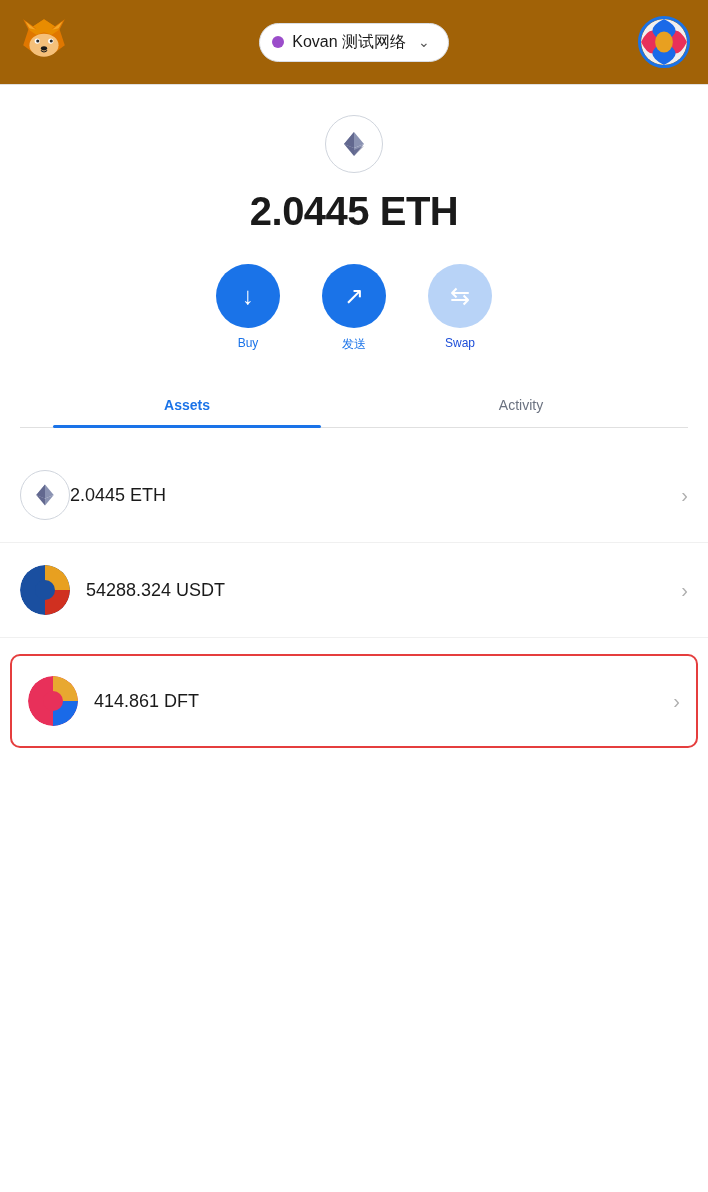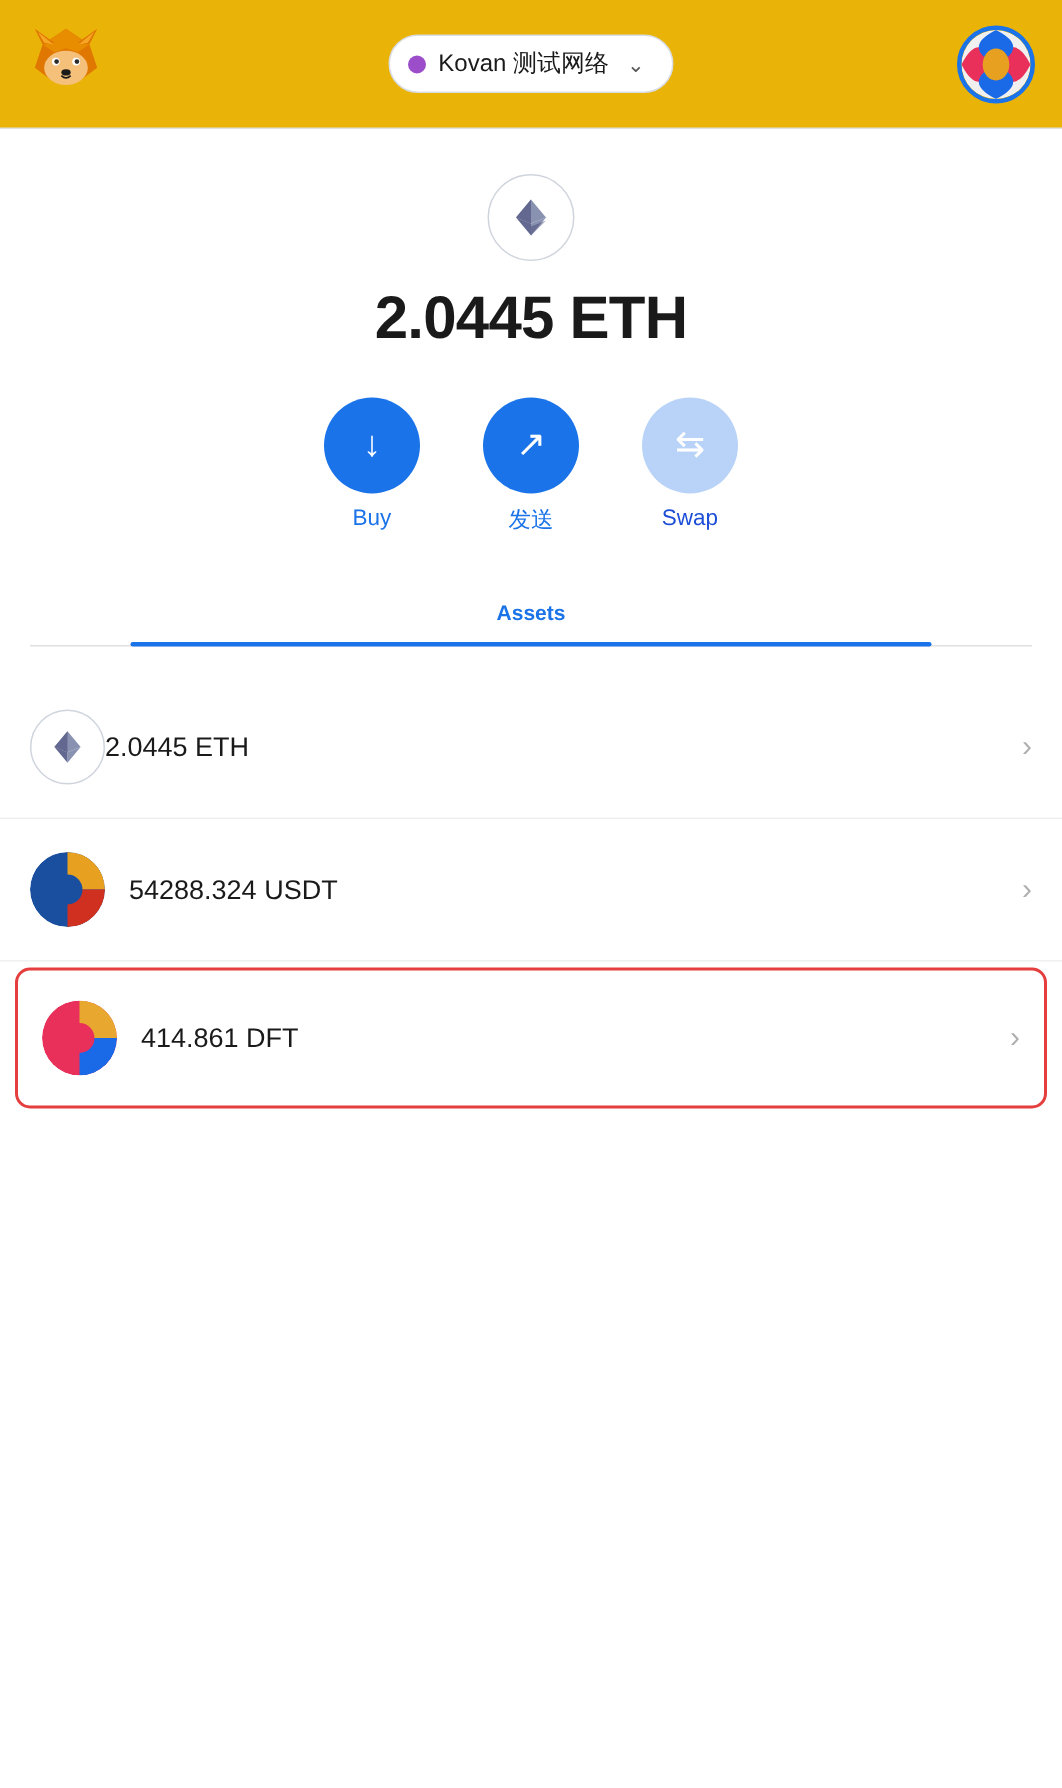--- a/index.html
+++ b/index.html
@@ -10,21 +10,21 @@
       background: #f2f3f5;
       overflow-x: hidden;
     }
 
     
     .header {
       display: flex;
       align-items: center;
       justify-content: space-between;
       padding: 14px 18px;
-      background: #eab308;
+      background: #a16207;
       border-bottom: 1px solid #e0e0e0;
     }
     .metamask-logo {
       width: 52px;
       height: 52px;
     }
     .network-selector {
       display: flex;
       align-items: center;
       gap: 8px;
@@ -125,21 +125,21 @@
     }
     .action-circle.disabled {
       background: #b8d3f7;
     }
     .action-icon {
       color: #fff;
       font-size: 24px;
       line-height: 1;
     }
     .action-label {
-      font-size: 15px;
+      font-size: 12px;
       color: #1a73e8;
     }
     .action-label.disabled {
       color: #1d4ed8;
     }
 
     
     .tabs-container {
       display: flex;
       border-bottom: 1px solid #e0e0e0;
@@ -179,21 +179,21 @@
       display: flex;
       align-items: center;
       padding: 22px 20px;
       border-bottom: 1px solid #f0f0f0;
       cursor: pointer;
       position: relative;
     }
     .asset-item.highlighted {
       border: 2.5px solid #e53e3e;
       border-radius: 10px;
-      margin: 4px 10px;
+      margin: 16px 10px;
       padding: 20px 16px;
     }
     .asset-icon-wrap {
       width: 50px;
       height: 50px;
       border-radius: 50%;
       overflow: hidden;
       flex-shrink: 0;
       margin-right: 16px;
       display: flex;
@@ -304,20 +304,23 @@
         </div>
         <span class="action-label disabled">Swap</span>
       </button>
 
     </div>
 
     <div class="tabs-container" style="width:100%; align-self:stretch;">
       <div class="tab active">
         <span>Assets</span>
       </div>
+      <div class="tab inactive">
+        <span>Activity</span>
+      </div>
     </div>
 
   </div>
 
   <div class="asset-list">
 
     <div class="asset-item">
       <div class="asset-icon-eth">
         <svg width="28" height="28" viewBox="0 0 32 32" xmlns="http://www.w3.org/2000/svg">
           <polygon points="16,4 26,16 16,20 6,16" fill="#8a92b2"></polygon>

